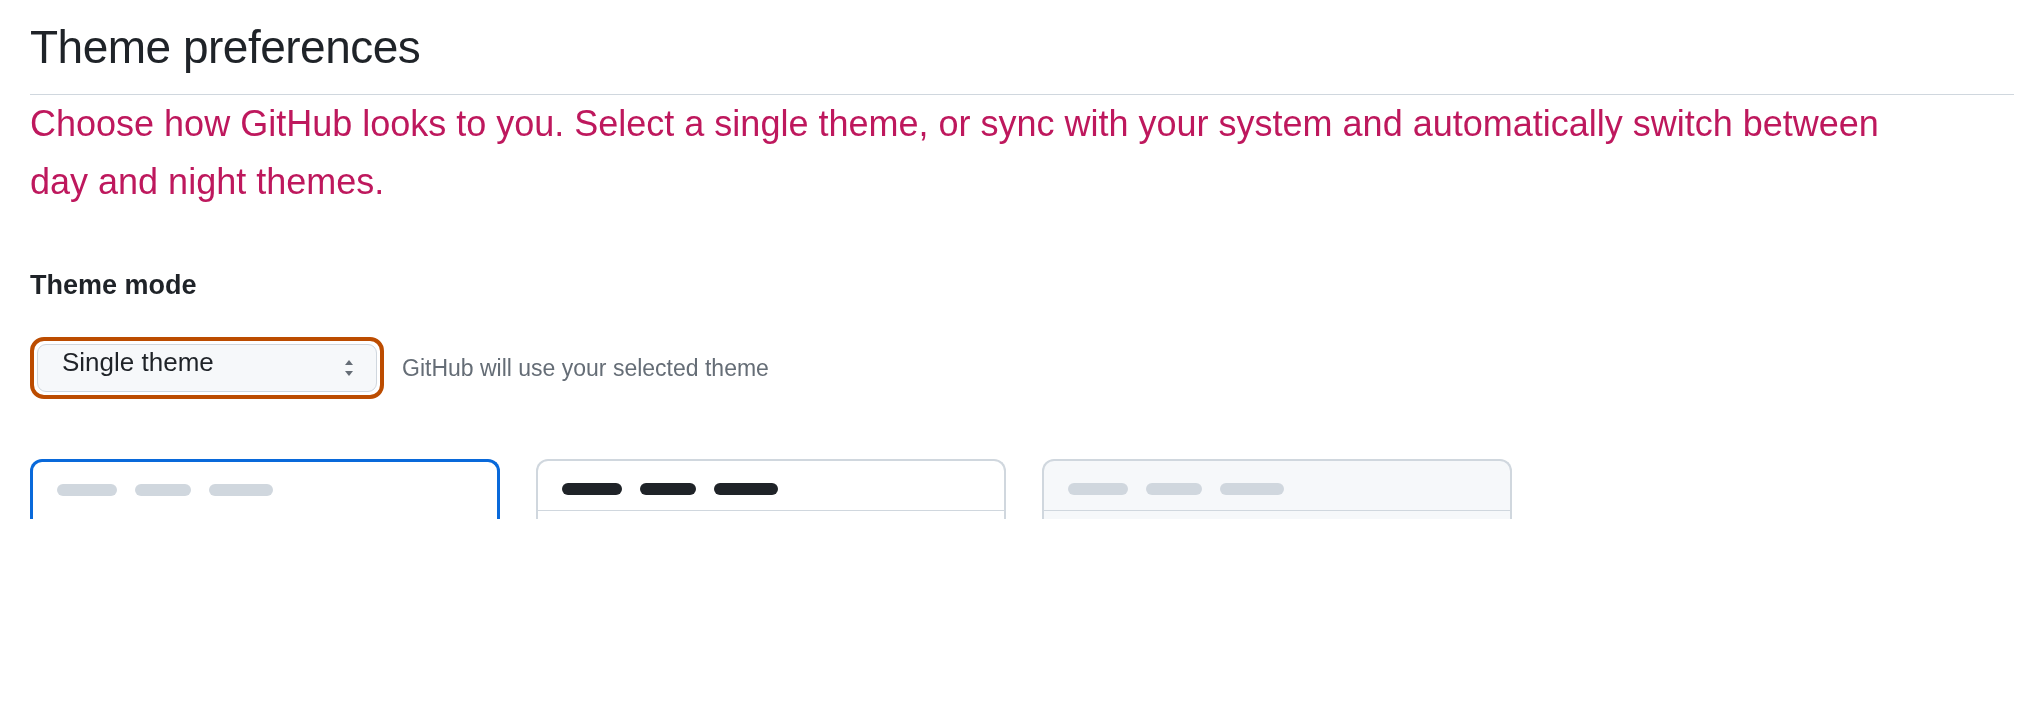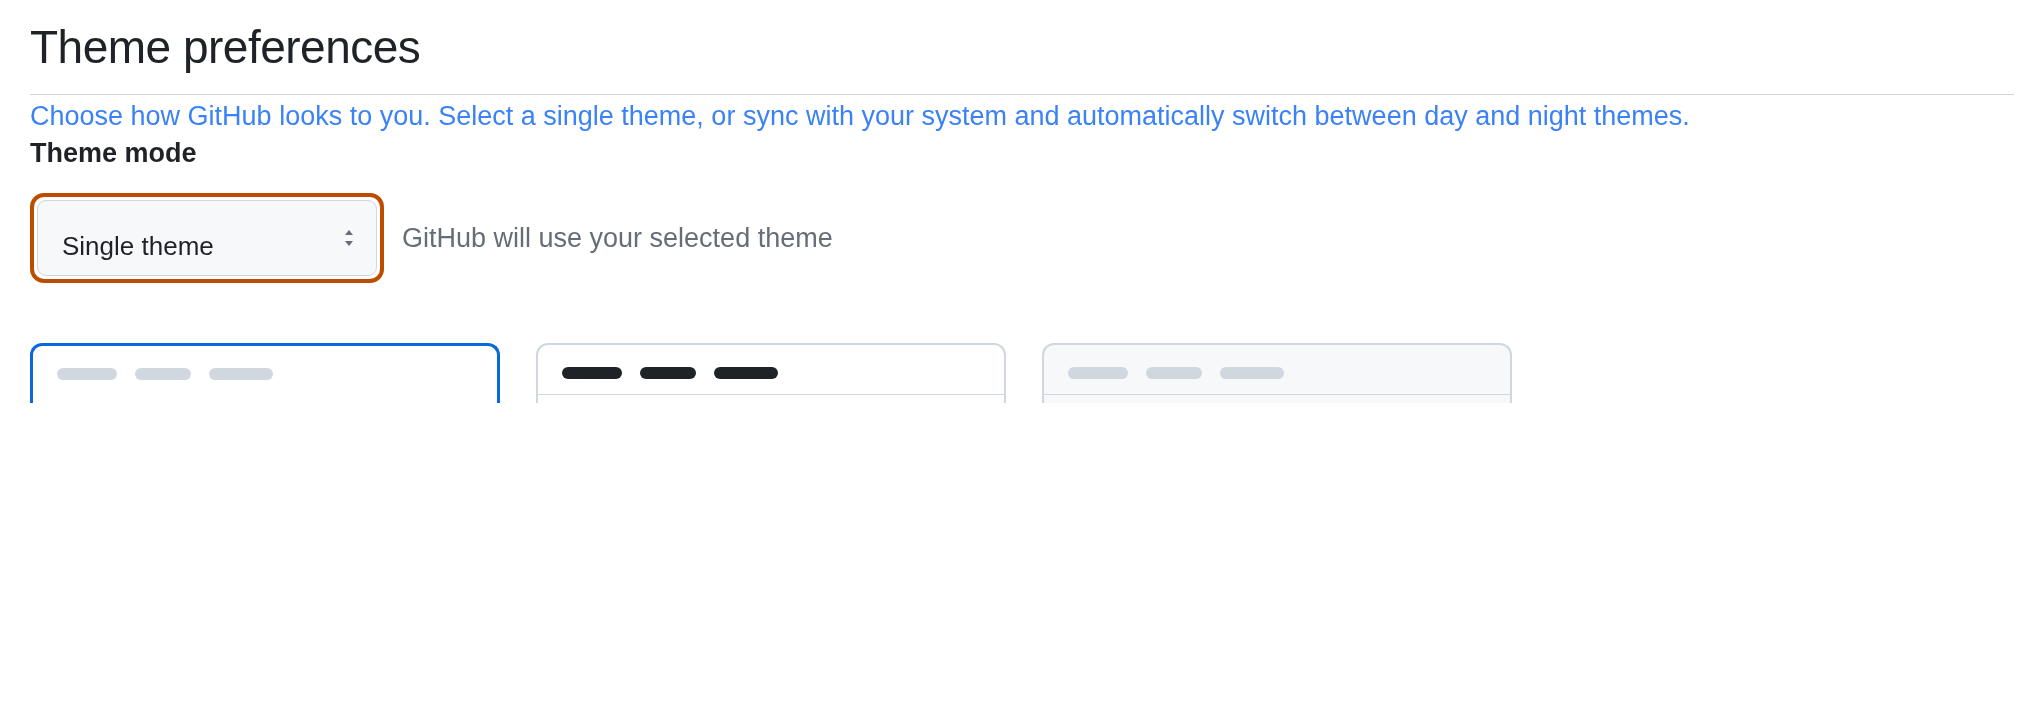--- a/index.html
+++ b/index.html
@@ -15,30 +15,31 @@
       width: 2044px;
     }
     .page-title {
       font-size: 46px;
       font-weight: 400;
       letter-spacing: -0.5px;
       padding-bottom: 20px;
       border-bottom: 1px solid #d0d7de;
     }
     .description {
-      font-size: 27px;
+      font-size: 36px;
       line-height: 1.6;
-      color: #3b82f6;
+      color: #be185d;
+      margin-bottom: 60px;
       max-width: 1900px;
     }
     .section-label {
       font-size: 27px;
       font-weight: 600;
       color: #1f2328;
-      margin-bottom: 24px;
+      margin-bottom: 36px;
     }
     .mode-row {
       display: flex;
       align-items: center;
       gap: 18px;
       margin-bottom: 60px;
     }
     .select-highlight {
       border: 4px solid #bc4c00;
       border-radius: 14px;
@@ -51,40 +52,40 @@
     }
     .theme-select {
       appearance: none;
       -webkit-appearance: none;
       font-family: inherit;
       font-size: 26px;
       color: #1f2328;
       background: #f6f8fa;
       border: 1px solid #d0d7de;
       border-radius: 9px;
-      padding: 30px 60px 14px 24px;
+      padding: 2px 60px 14px 24px;
       width: 340px;
       cursor: pointer;
     }
     .select-caret {
       position: absolute;
       right: 20px;
       top: 50%;
       transform: translateY(-50%);
       pointer-events: none;
       width: 16px;
     }
     .select-caret svg {
       display: block;
       width: 16px;
       height: 22px;
       fill: #656d76;
     }
     .mode-hint {
-      font-size: 27px;
+      font-size: 23px;
       color: #656d76;
     }
     .theme-cards {
       display: flex;
       gap: 36px;
     }
     .theme-card {
       width: 470px;
       height: 60px;
       border-radius: 12px 12px 0 0;

